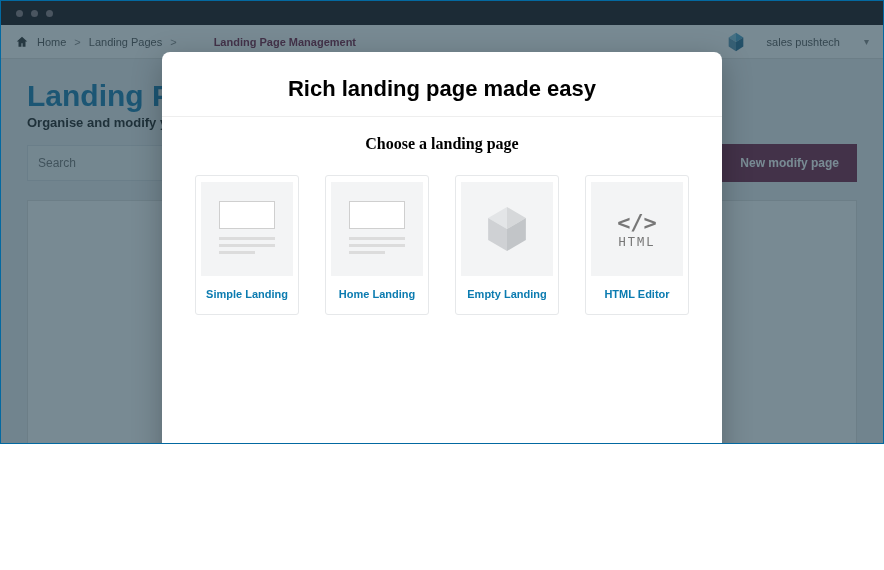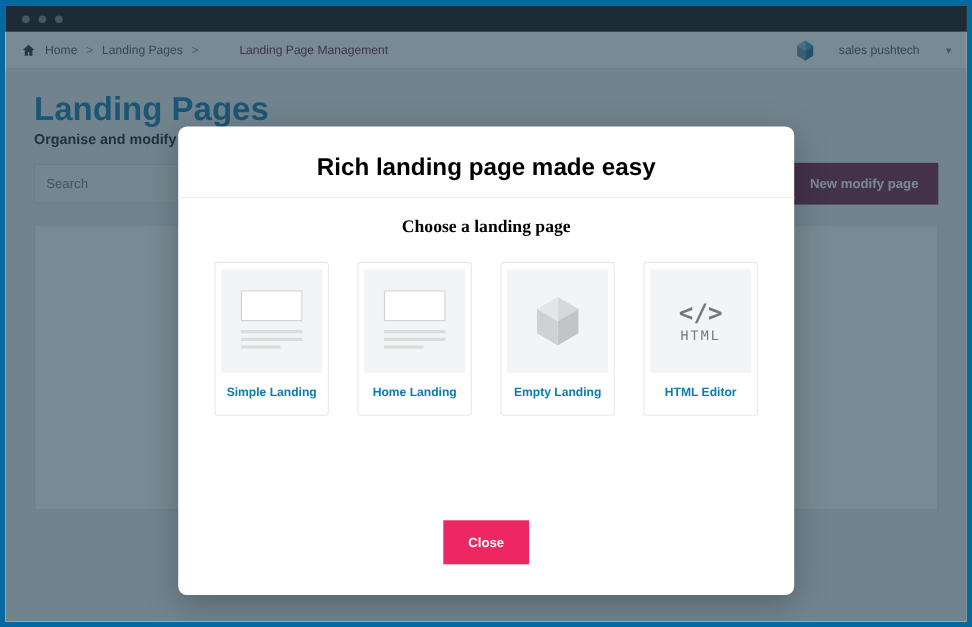--- a/index.html
+++ b/index.html
@@ -1,29 +1,29 @@
 <!DOCTYPE html>
 <html><head>
 <meta charset="utf-8">
 <style>
 * { box-sizing: border-box; margin: 0; padding: 0; }
 body { font-family: Arial, sans-serif; background: #fff; width: 884px; height: 570px; overflow: hidden; position: relative; }
 
-.window-frame { width: 884px; height: 570px; border: 5px solid #0369a1; position: relative; background: #eab308; }
+.window-frame { width: 884px; height: 444px; border: 1px solid #0369a1; position: relative; background: #701a75; }
 
 .titlebar { height: 24px; background: #1c2b36; width: 100%; display: flex; align-items: center; padding-left: 15px; gap: 8px; }
 .titlebar .dot { width: 7px; height: 7px; border-radius: 50%; background: #4a5560; }
 
 .app-body { position: relative; height: calc(100% - 24px); background: #eef1f3; overflow: hidden; }
 
 .breadcrumb-bar { height: 34px; background: #fff; border-bottom: 1px solid #e0e0e0; display: flex; align-items: center; padding: 0 14px; justify-content: space-between; font-size: 11px; }
 .breadcrumb-left { display: flex; align-items: center; gap: 8px; }
 .breadcrumb-left .home-icon { width: 14px; height: 14px; color: #333; }
 .breadcrumb-left .crumb { color: #555; }
-.breadcrumb-left .crumb.active { color: #7a2548; font-weight: 400; padding-left: 29px; }
+.breadcrumb-left .crumb.active { color: #7a2548; font-weight: 700; padding-left: 29px; }
 .breadcrumb-left .sep { color: #888; }
 .breadcrumb-right { display: flex; align-items: center; gap: 20px; color: #555; font-size: 11px; }
 .breadcrumb-right svg { width: 22px; height: 22px; }
 
 .page-content { padding: 20px 26px; }
 .page-title { font-size: 30px; font-weight: 800; color: #1b7db1; margin-bottom: 2px; }
 .page-sub { font-size: 13px; font-weight: 700; color: #222; }
 
 .toolbar-row { display: flex; align-items: center; margin-top: 14px; gap: 12px; }
 .search-input { flex-shrink: 0; width: 300px; height: 36px; border: 1px solid #dde1e5; background: #f5f7f8; padding: 0 10px; font-size: 12px; color: #666; }
@@ -155,20 +155,17 @@
               <div class="thumb-html">
                 <div class="angles">&lt;/&gt;</div>
                 <div class="word">HTML</div>
               </div>
             </div>
             <div class="tpl-label">HTML Editor</div>
           </div>
 
         </div>
 
-        <div class="modal-footer">
-          <button class="btn-close">Close</button>
-        </div>
       </div>
     </div>
 
   </div>
 </div>
 
 </body></html>

